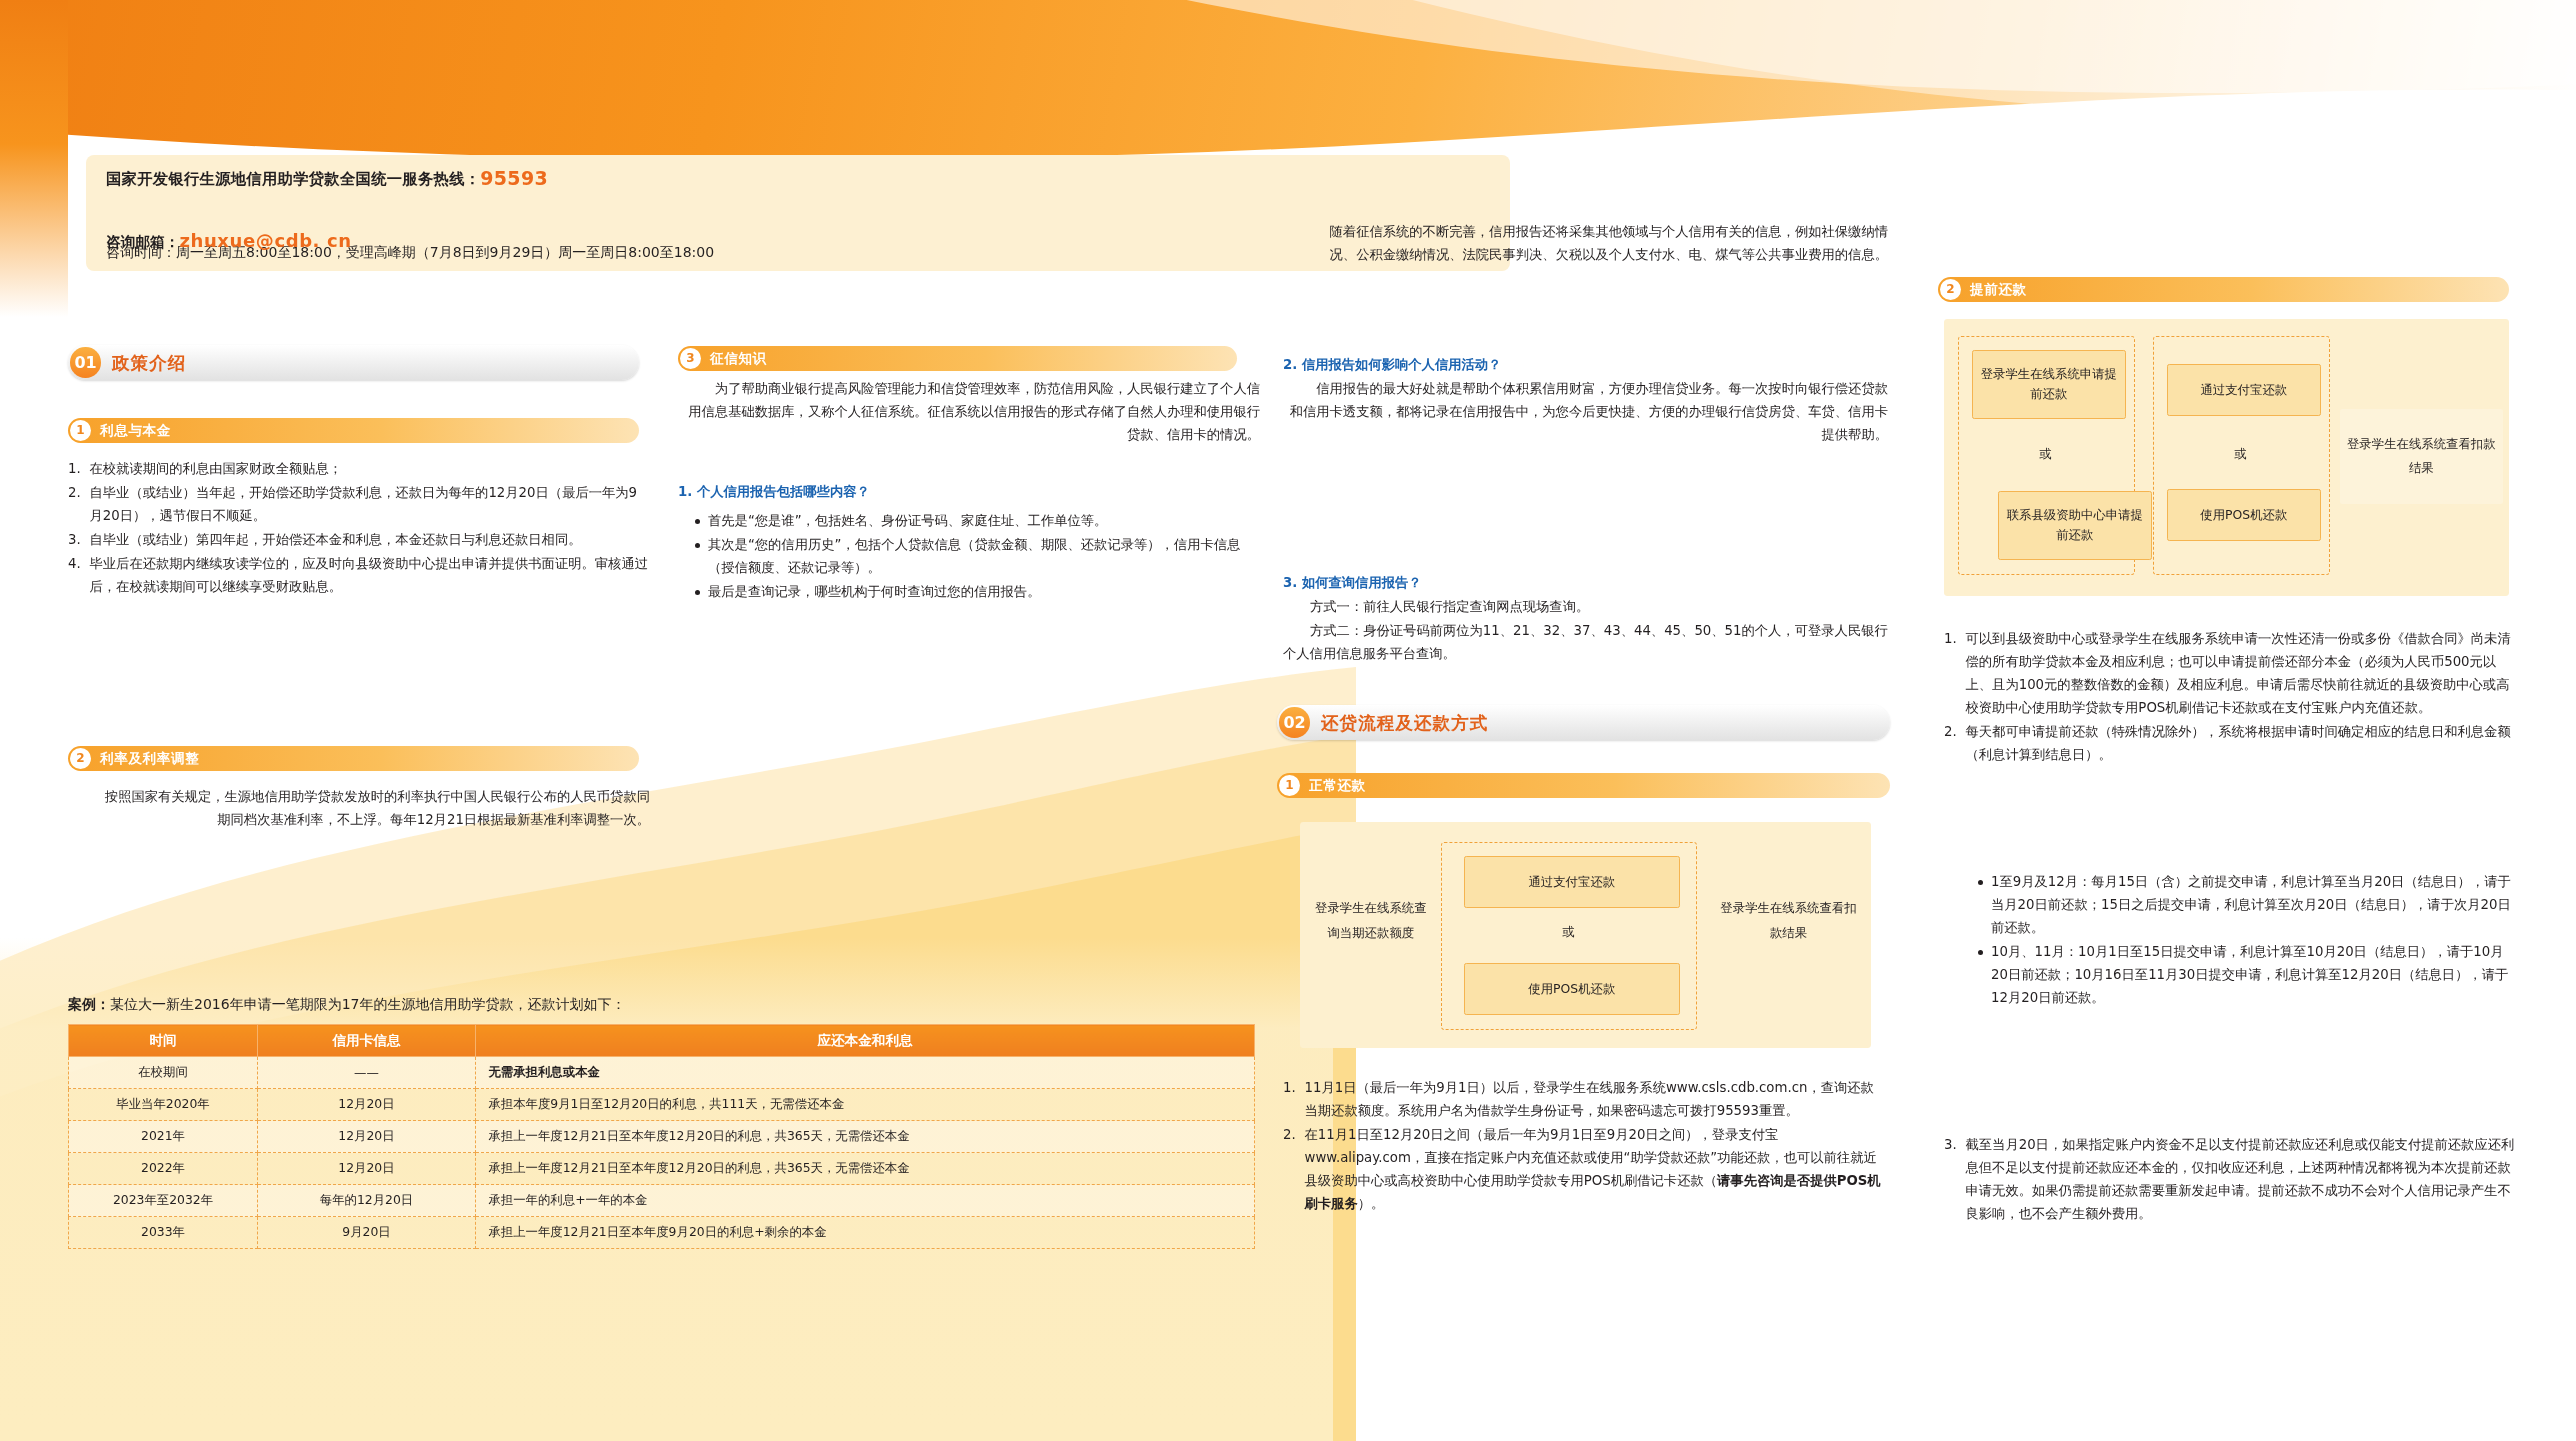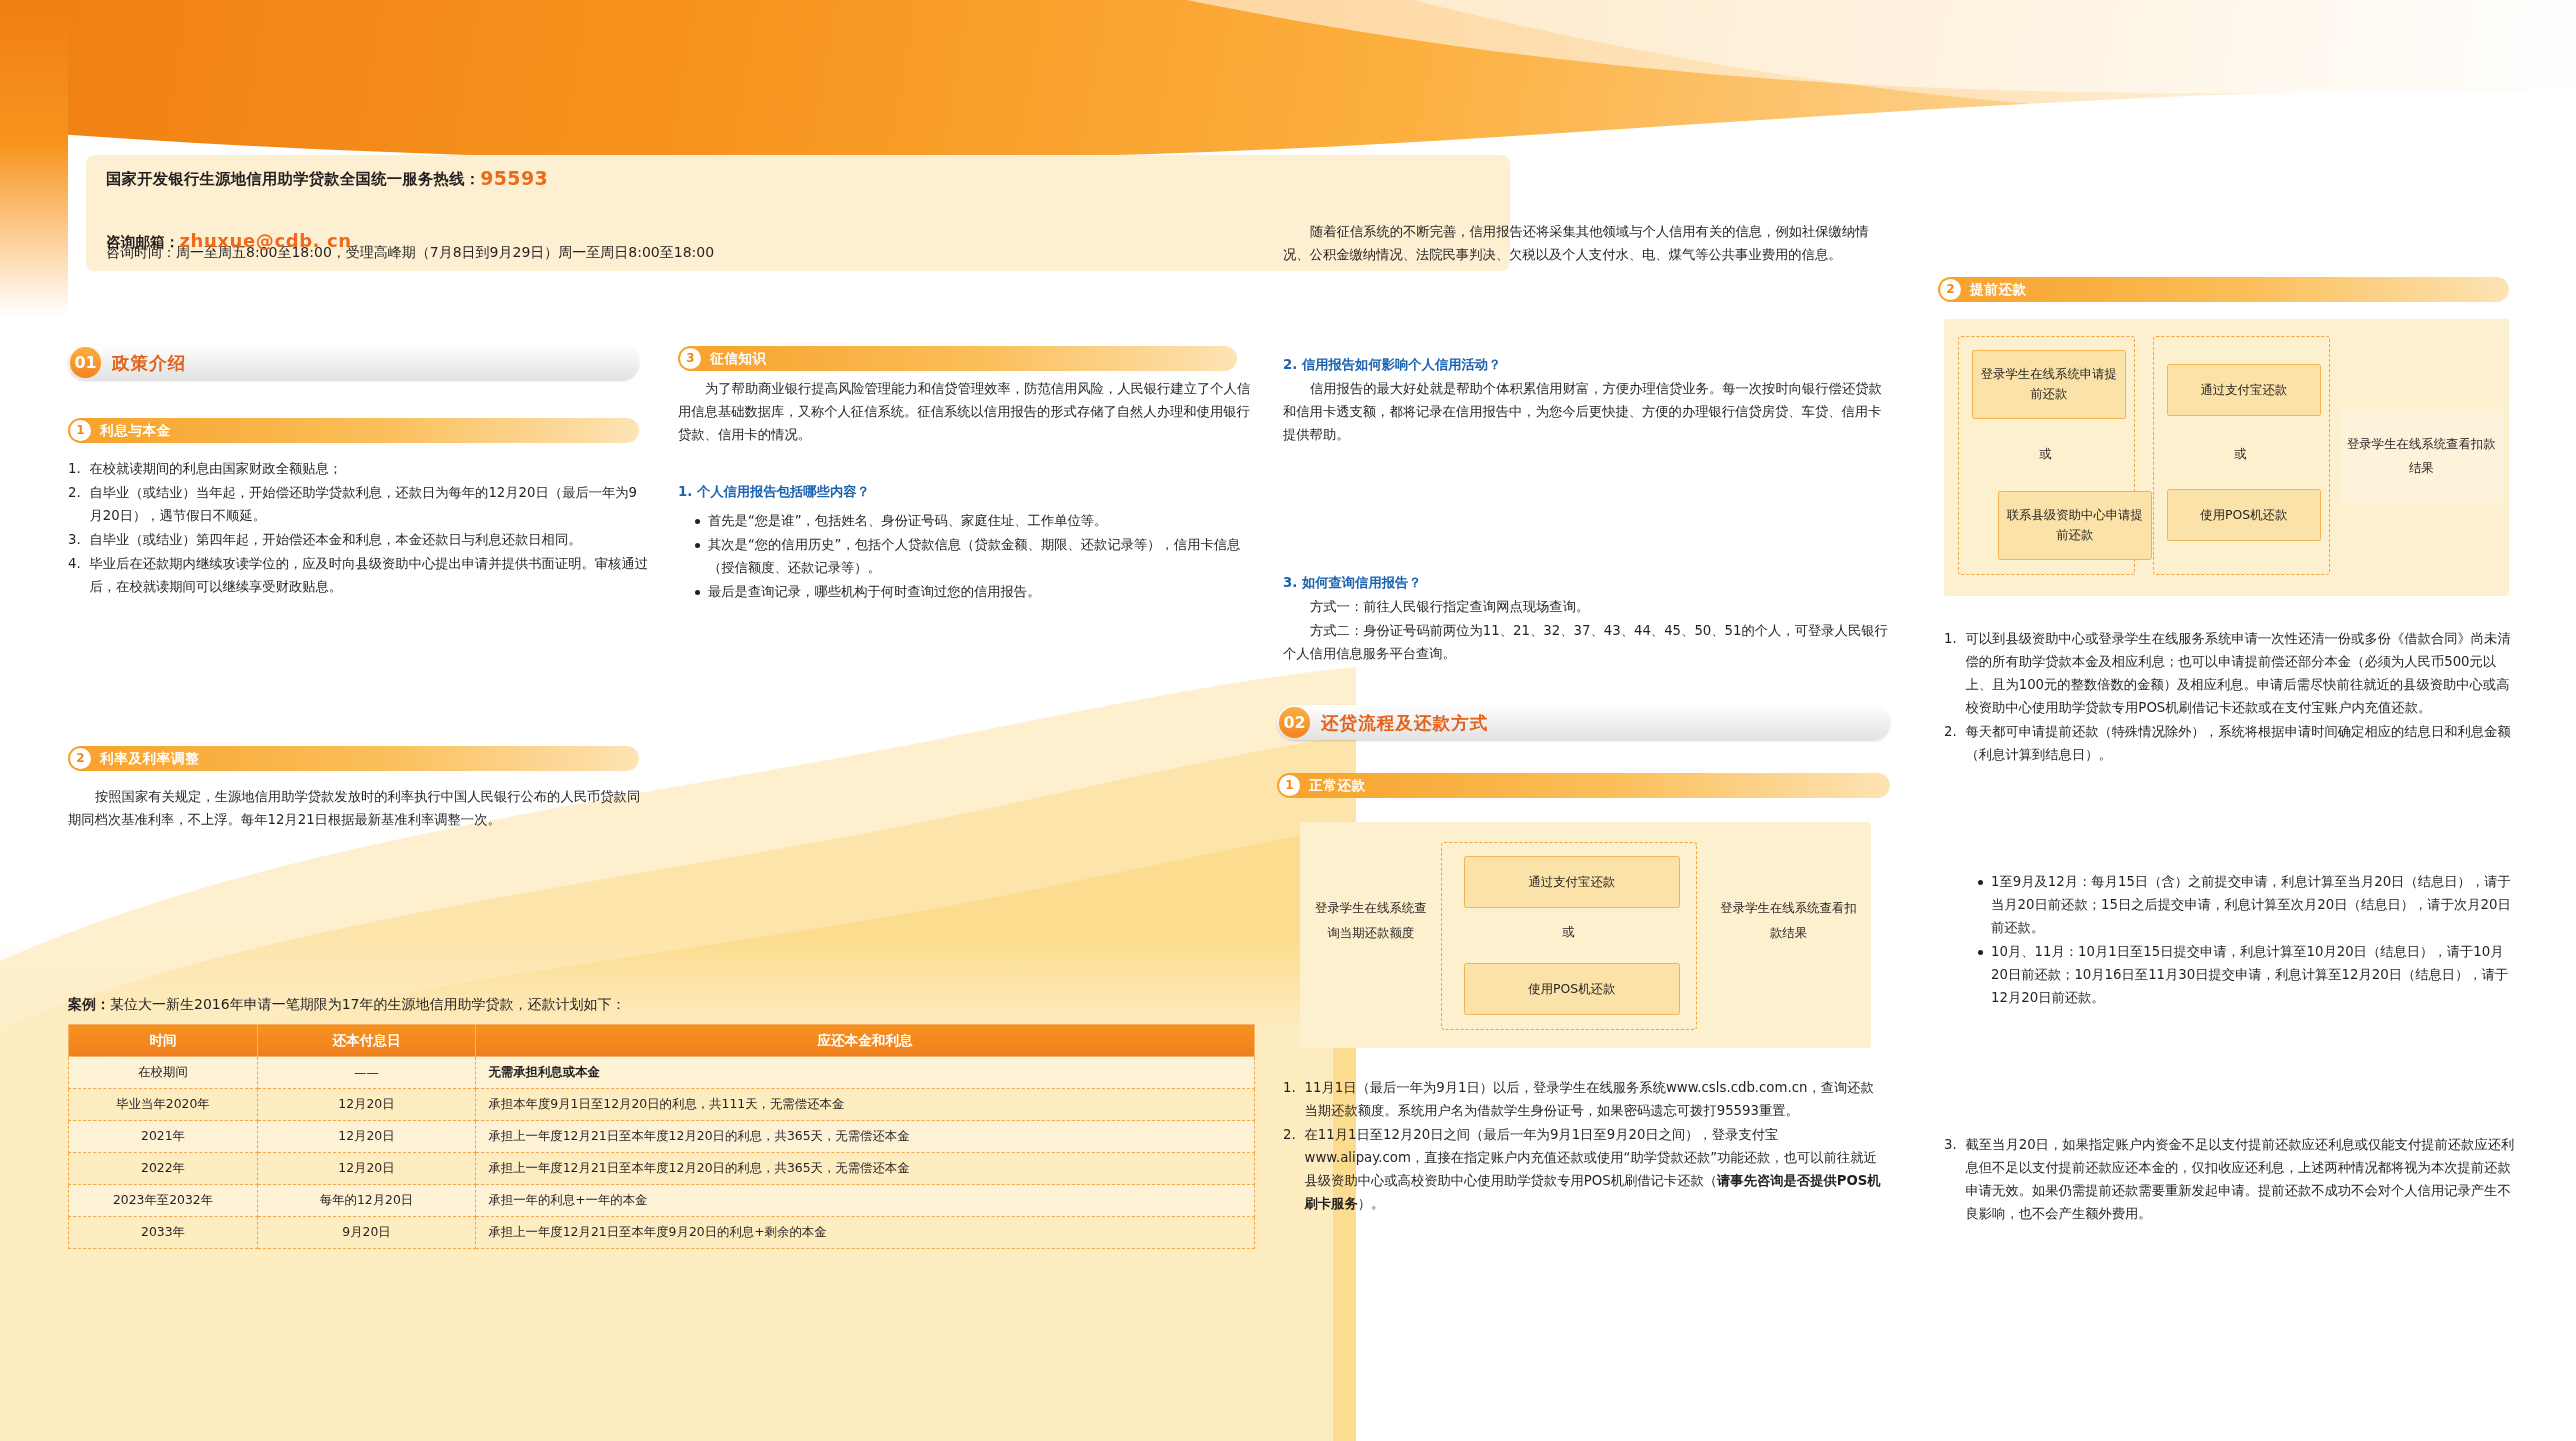--- a/index.html
+++ b/index.html
@@ -67,21 +67,21 @@
     display:flex;align-items:center;justify-content:center;
   }
   .sub-bar .txt{
     position:absolute;left:32px;top:0;height:25px;display:flex;align-items:center;
     font-size:13.6px;font-weight:bold;color:#fff;letter-spacing:0.6px;
   }
 
   
   .tx{position:absolute;font-size:13.3px;line-height:23px;color:#231f20;}
   .tx p{margin:0 0 1.1px 0;}
-  .tx .ind{text-indent:27px;}
+  .tx .ind{text-indent:27px;text-align:right;}
   .q{color:#1b63b0;font-weight:bold;}
   b{font-weight:bold;}
 
   ol.num,ul.dot{margin:0;padding:0;list-style:none;}
   ol.num > li{position:relative;padding-left:21.5px;margin-bottom:1.1px;}
   ol.num > li .mk{position:absolute;left:0;top:0;}
   ul.dot > li{position:relative;padding-left:19px;margin-bottom:1.1px;}
   ul.dot > li:before{content:"";position:absolute;left:5.7px;top:9.6px;width:5.1px;height:5.1px;border-radius:50%;background:#231f20;}
 
   
@@ -181,21 +181,21 @@
 <div class="page-bottom-tint"></div>
 
 <div class="case-label">
   <b>案例：</b><span>某位大一新生2016年申请一笔期限为17年的生源地信用助学贷款，还款计划如下：</span>
 </div>
 
 <table class="case">
   <tbody>
       <tr>
     <th style="width:186px">时间</th>
-    <th style="width:215px">还本付息日</th>
+    <th style="width:215px">信用卡信息</th>
     <th>应还本金和利息</th>
   </tr>
   <tr>
     <td>在校期间</td>
     <td>——</td>
     <td class="l" style="font-weight:bold">无需承担利息或本金</td>
   </tr>
   <tr>
     <td>毕业当年2020年</td>
     <td>12月20日</td>

